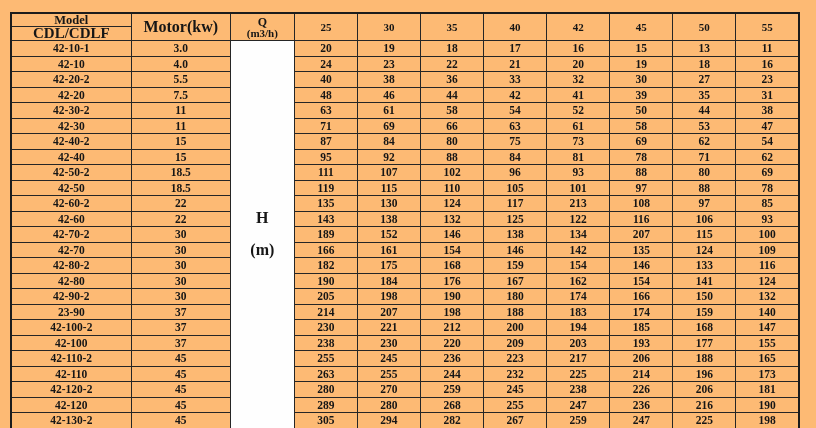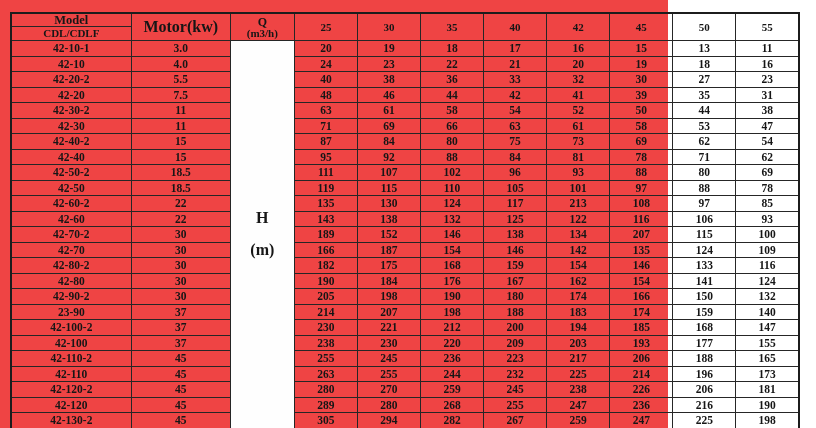--- a/index.html
+++ b/index.html
@@ -1,36 +1,36 @@
 <!DOCTYPE html>
 <html><head>
 <meta charset="utf-8">
 <style>
   * { margin:0; padding:0; box-sizing:border-box; }
   html,body { width:816px; height:428px; background:#ffffff; overflow:hidden; }
   .page {
-    width:668px; height:428px; position:relative;
-    background:#ef4444;
+    width:816px; height:428px; position:relative;
+    background:#fdba74;
     font-family:"Liberation Serif","DejaVu Serif",serif;
     color:#141414;
   }
   table.pump {
     position:absolute; left:10px; top:12px;
     width:790px; border-collapse:collapse; table-layout:fixed;
     border:2px solid #1c1c1c;
   }
   table.pump th, table.pump td {
     border:1px solid #262626;
     text-align:center; vertical-align:middle;
     padding:0; font-weight:bold; color:#161616;
     overflow:hidden; white-space:nowrap;
   }
   
   th.h-model    { font-size:12.5px; height:12px; line-height:12px; }
-  th.h-submodel { font-size:11px; height:13px; line-height:13px; }
+  th.h-submodel { font-size:15px; height:13px; line-height:13px; }
   th.h-motor    { font-size:16px;margin-top:37px; }
   th.h-q        { font-size:11px; line-height:11px; }
   th.h-q .q-sym { font-size:12px; line-height:12px; }
   th.h-flow     { font-size:11px; }
   
   td.c-model, td.c-motor, td.c-val {
     font-size:11.5px; height:14.7px; line-height:14.5px;
   }
   td.c-h {
     font-size:16px; vertical-align:middle; background:#fefefe;
@@ -235,21 +235,21 @@
           <td class="c-val">138</td>
           <td class="c-val">134</td>
           <td class="c-val">207</td>
           <td class="c-val">115</td>
           <td class="c-val">100</td>
         </tr>
         <tr>
           <td class="c-model">42-70</td>
           <td class="c-motor">30</td>
           <td class="c-val">166</td>
-          <td class="c-val">187</td>
+          <td class="c-val">161</td>
           <td class="c-val">154</td>
           <td class="c-val">146</td>
           <td class="c-val">142</td>
           <td class="c-val">135</td>
           <td class="c-val">124</td>
           <td class="c-val">109</td>
         </tr>
         <tr>
           <td class="c-model">42-80-2</td>
           <td class="c-motor">30</td>

